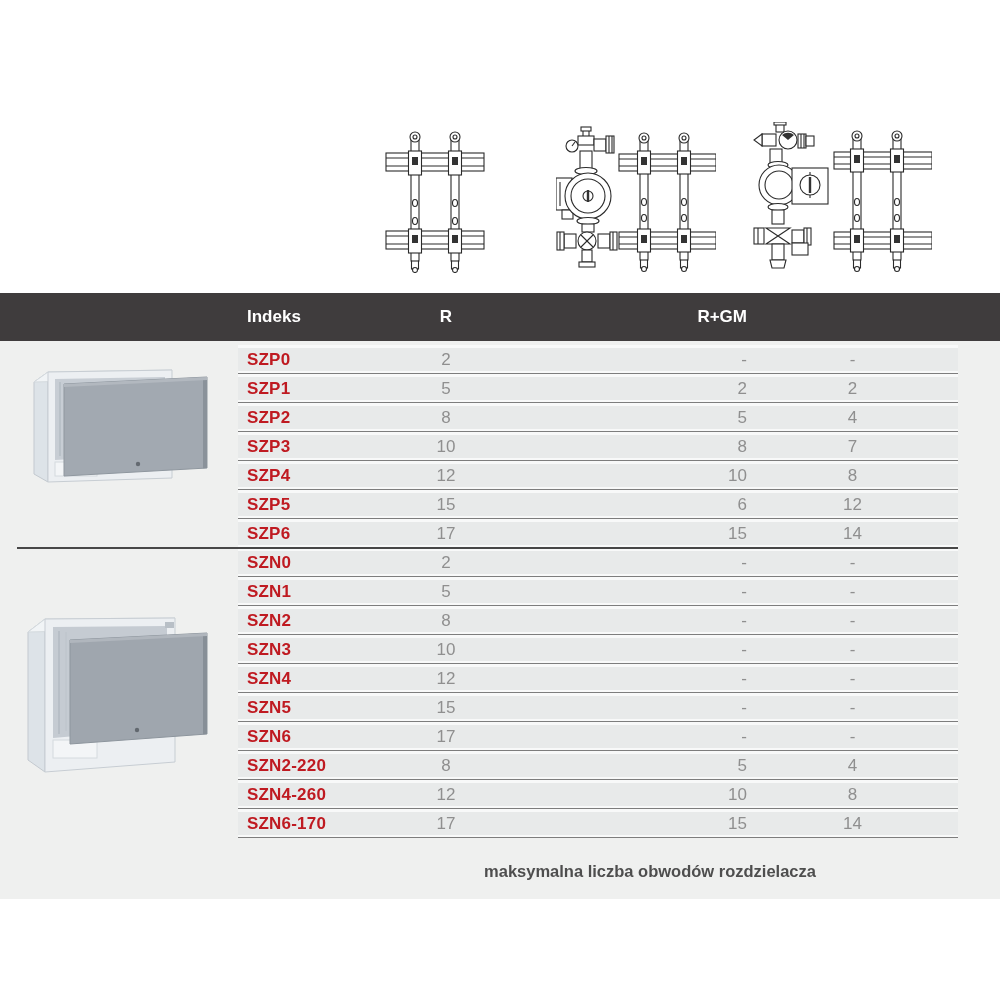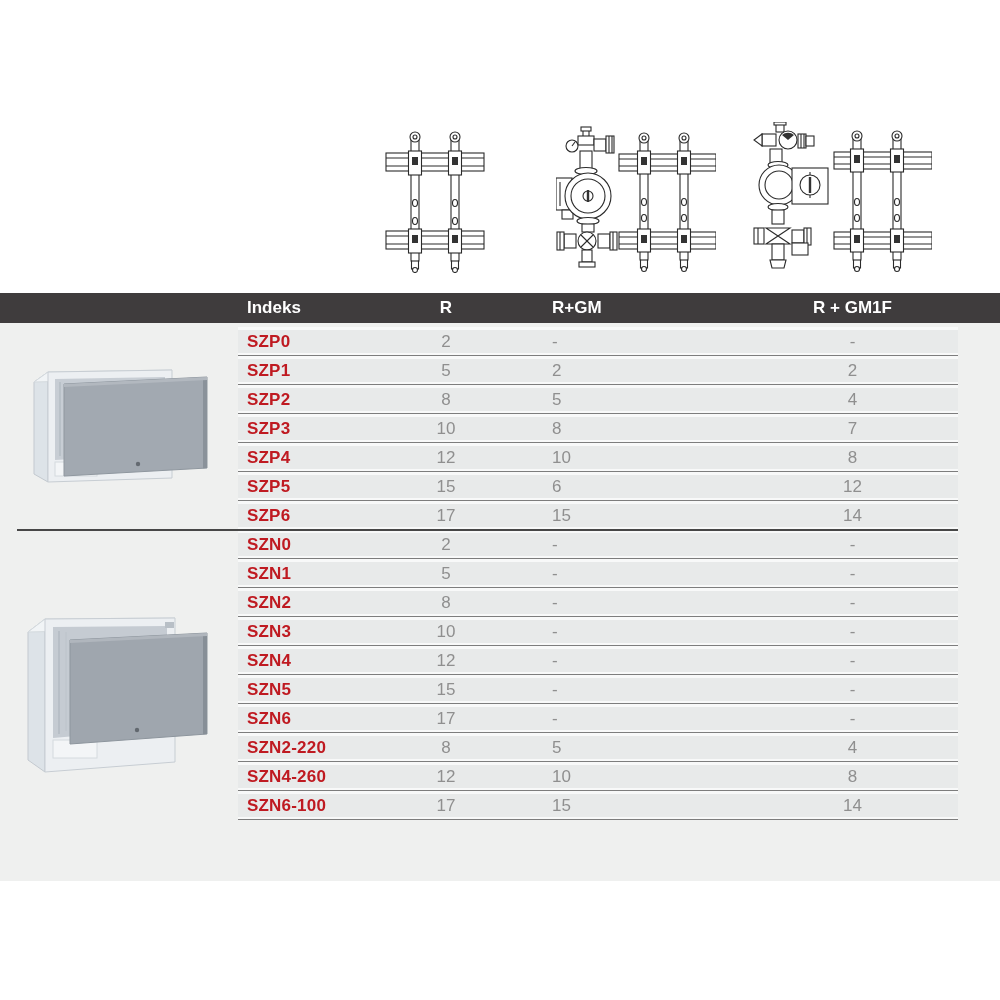--- a/index.html
+++ b/index.html
@@ -10,25 +10,25 @@
   .drawings-area{position:relative;height:293px;background:#ffffff;}
   .drawings-area svg{position:absolute;}
   .d1{left:385px;top:125px;}
   .d2{left:556px;top:124px;}
   .d3{left:752px;top:122px;}
   svg .ln{stroke:#2b2b2b;stroke-width:1.1;fill:#ffffff;}
   svg .lnf{stroke:#2b2b2b;stroke-width:1.1;fill:none;}
   svg .dk{fill:#333333;stroke:none;}
 
   
-  .thead{display:flex;align-items:center;height:30px;background:#3f3c3d;padding-left:238px;box-sizing:border-box;
+  .thead{display:flex;align-items:center;height:48px;background:#3f3c3d;padding-left:238px;box-sizing:border-box;
          color:#ffffff;font-weight:bold;font-size:17px;}
   .c-id{width:102px;padding-left:9px;box-sizing:border-box;text-align:left;}
   .c-r{width:212px;text-align:center;}
-  .c-gm{width:195px;text-align:left;}
+  .c-gm{width:195px;text-align:right;}
   .c-gm1f{width:211px;text-align:center;}
 
   
   .table-area{position:relative;background:#eff0ef;padding-top:4px;height:558px;box-sizing:border-box;}
   .trow{position:relative;height:29px;display:flex;align-items:center;padding-left:238px;box-sizing:border-box;}
   .trow::before{content:"";position:absolute;left:238px;right:42px;top:0;bottom:0;background:#f8f9f9;
                 border-bottom:1px solid #7d7d7d;box-sizing:border-box;z-index:0;}
   .trow::after{content:"";position:absolute;left:238px;right:42px;top:3px;bottom:3px;background:#e8eaea;z-index:0;}
   .trow .cell{position:relative;z-index:1;}
   .trow.sec-end::before{border-bottom:none;}
@@ -219,21 +219,20 @@
       <rect class="ln" x="40" y="121" width="16" height="12"></rect>
       <rect class="ln" x="20" y="122" width="12" height="16"></rect>
         <polygon class="ln" points="18,138 34,138 32,146 20,146"></polygon>
     </svg>
   </div>
 
   <div class="thead">
     <div class="c-id">Indeks</div>
     <div class="c-r">R</div>
     <div class="c-gm">R+GM</div>
-    <div class="c-gm1f">R + GM1F</div>
   </div>
 
   <div class="table-area">
 
     <div class="trow">
       <div class="cell c-id lbl">SZP0</div>
       <div class="cell c-r num">2</div>
       <div class="cell c-gm num">-</div>
       <div class="cell c-gm1f num">-</div>
     </div>
@@ -322,26 +321,27 @@
       <div class="cell c-gm num">5</div>
       <div class="cell c-gm1f num">4</div>
     </div>
     <div class="trow">
       <div class="cell c-id lbl">SZN4-260</div>
       <div class="cell c-r num">12</div>
       <div class="cell c-gm num">10</div>
       <div class="cell c-gm1f num">8</div>
     </div>
     <div class="trow">
-      <div class="cell c-id lbl">SZN6-100</div>
+      <div class="cell c-id lbl">SZN6-170</div>
       <div class="cell c-r num">17</div>
       <div class="cell c-gm num">15</div>
       <div class="cell c-gm1f num">14</div>
     </div>
 
+    <div class="caption">maksymalna liczba obwodów rozdzielacza</div>
   </div>
 
   <svg class="cab cab1" width="195" height="135" viewBox="0 0 195 135">
     <polygon points="12,20 26,10 26,120 12,112" fill="#dde3e8" stroke="#c3c9cf" stroke-width="1"></polygon>
     <polygon points="12,20 26,10 150,8 138,17" fill="#f1f4f6" stroke="#d4dade" stroke-width="1"></polygon>
     <polygon points="26,10 150,8 150,116 26,120" fill="#eceff2" stroke="#c7cdd3" stroke-width="1"></polygon>
     <polygon points="33,17 143,15 143,92 33,98" fill="#c7cdd4"></polygon>
     <line x1="38" y1="20" x2="38" y2="94" stroke="#b4bcc4" stroke-width="1.5"></line>
     <line x1="44" y1="21" x2="44" y2="92" stroke="#bcc3ca" stroke-width="1"></line>
     <rect x="33" y="100" width="42" height="14" fill="#f3f5f7" stroke="#d4dade" stroke-width="1"></rect>

